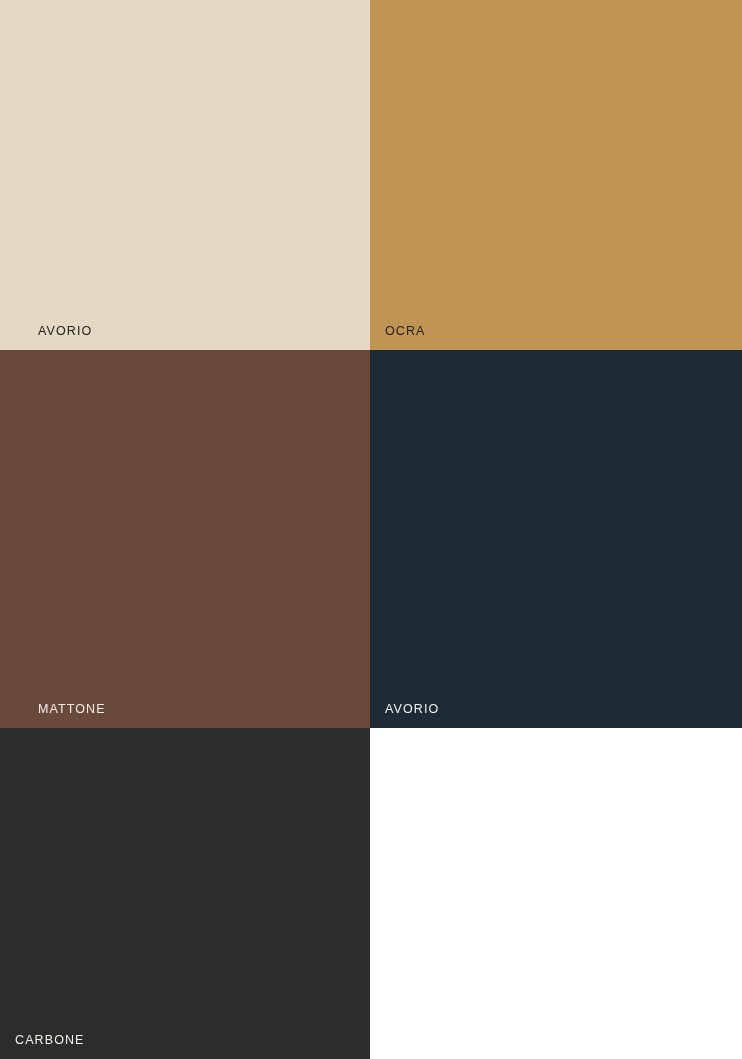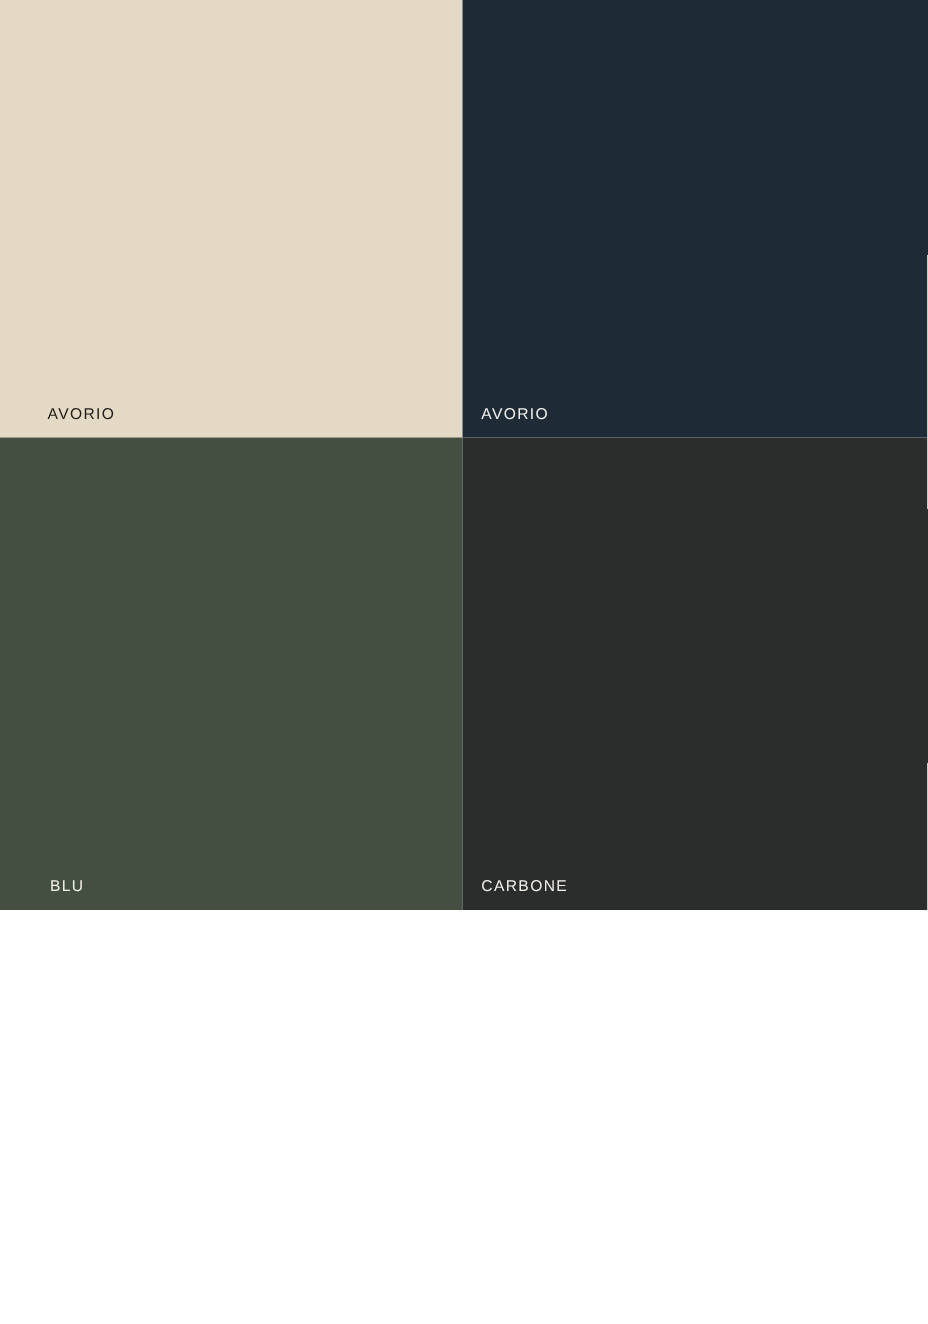--- a/index.html
+++ b/index.html
@@ -52,27 +52,30 @@
 </style>
 </head>
 <body>
 
 <div class="palette-grid">
 
   <div class="swatch row-1 col-left" style="background-color: rgb(227, 217, 197);">
     <span class="swatch-label label-dark" style="color: rgb(35, 32, 28);">AVORIO</span>
   </div>
 
+  <div class="swatch row-1 col-right" style="background-color: rgb(192, 149, 83);">
+    <span class="swatch-label label-dark" style="color: rgb(35, 32, 28);">OCRA</span>
+  </div>
 
+  <div class="swatch row-2 col-left" style="background-color: rgb(104, 73, 58);">
+    <span class="swatch-label label-light" style="color: rgb(242, 240, 234);">MATTONE</span>
+  </div>
 
   <div class="swatch row-2 col-right" style="background-color: rgb(30, 43, 54);">
     <span class="swatch-label label-light" style="color: rgb(242, 240, 234);">AVORIO</span>
   </div>
 
-  <div class="swatch row-3 col-left" style="background-color: rgb(68, 79, 66);">
-    <span class="swatch-label label-light" style="color: rgb(242, 240, 234);">BLU</span>
-  </div>
 
   <div class="swatch row-3 col-right" style="background-color: rgb(42, 45, 43); padding-left: 28px;">
     <span class="swatch-label label-light" style="color: rgb(242, 240, 234);">CARBONE</span>
   </div>
 
 </div>
 
 </body></html>

